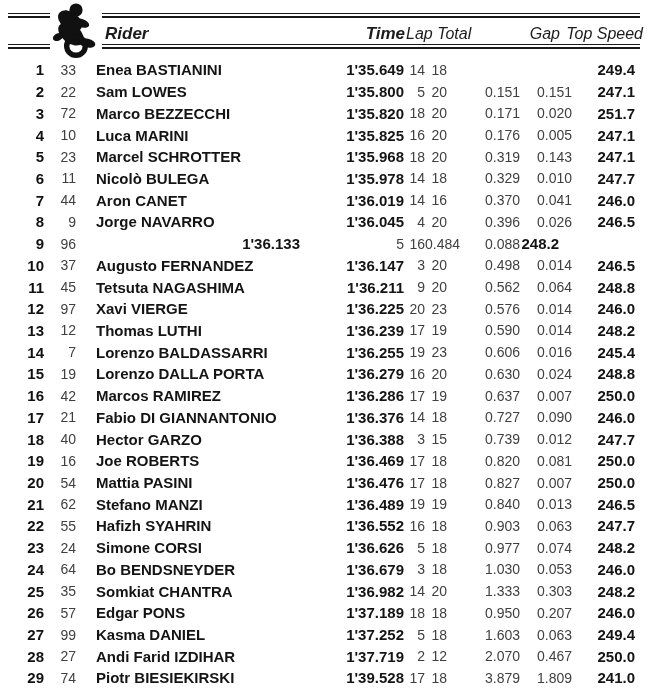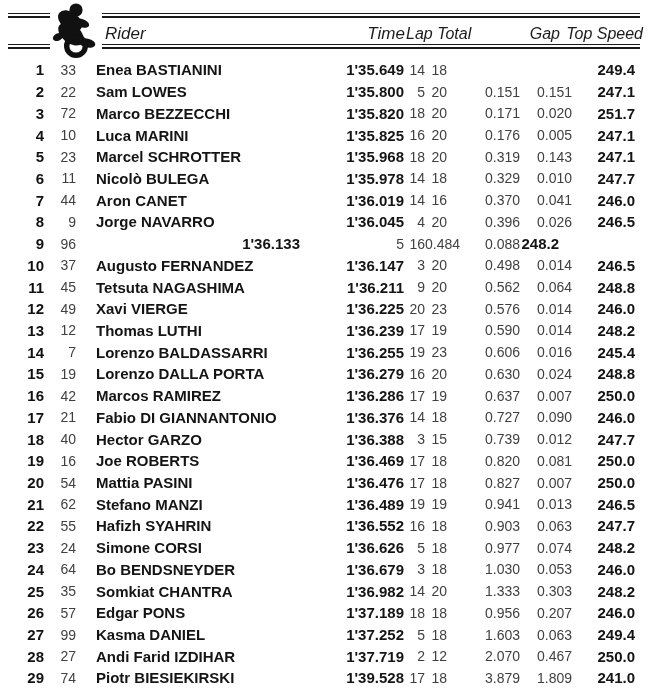--- a/index.html
+++ b/index.html
@@ -47,21 +47,21 @@
     width: 52px; height: 57px;
   }
   .hlabel {
     position: absolute;
     top: 25px;
     font-style: italic;
     font-size: 16px;
     color: #1c1c1c;
     white-space: nowrap;
   }
-  .hlabel.bold { font-weight: normal; font-size: 17px; top: 24px; }
+  .hlabel.bold { font-weight: bold; font-size: 17px; top: 24px; }
   #h-rider  { left: 105px; }
   #h-time   { left: 330px; width: 75px; text-align: right; }
   #h-laptotal { left: 406px; }
   #h-gap    { right: 88px; }
   #h-speed  { right: 5px; }
 
   
   #table-body {
     position: absolute;
     top: 59px; left: 0;
@@ -276,21 +276,21 @@
         <span class="cell c-name">Tetsuta NAGASHIMA</span>
         <span class="cell c-time">1'36.211</span>
         <span class="cell c-lap">9</span>
         <span class="cell c-total">20</span>
         <span class="cell c-gap">0.562</span>
         <span class="cell c-gapprev">0.064</span>
         <span class="cell c-speed">248.8</span>
       </div>
       <div class="row">
         <span class="cell c-pos">12</span>
-        <span class="cell c-num">49</span>
+        <span class="cell c-num">97</span>
         <span class="cell c-name">Xavi VIERGE</span>
         <span class="cell c-time">1'36.225</span>
         <span class="cell c-lap">20</span>
         <span class="cell c-total">23</span>
         <span class="cell c-gap">0.576</span>
         <span class="cell c-gapprev">0.014</span>
         <span class="cell c-speed">246.0</span>
       </div>
       <div class="row">
         <span class="cell c-pos">13</span>
@@ -380,21 +380,21 @@
         <span class="cell c-gapprev">0.007</span>
         <span class="cell c-speed">250.0</span>
       </div>
       <div class="row">
         <span class="cell c-pos">21</span>
         <span class="cell c-num">62</span>
         <span class="cell c-name">Stefano MANZI</span>
         <span class="cell c-time">1'36.489</span>
         <span class="cell c-lap">19</span>
         <span class="cell c-total">19</span>
-        <span class="cell c-gap">0.941</span>
+        <span class="cell c-gap">0.840</span>
         <span class="cell c-gapprev">0.013</span>
         <span class="cell c-speed">246.5</span>
       </div>
       <div class="row">
         <span class="cell c-pos">22</span>
         <span class="cell c-num">55</span>
         <span class="cell c-name">Hafizh SYAHRIN</span>
         <span class="cell c-time">1'36.552</span>
         <span class="cell c-lap">16</span>
         <span class="cell c-total">18</span>
@@ -435,21 +435,21 @@
         <span class="cell c-gapprev">0.303</span>
         <span class="cell c-speed">248.2</span>
       </div>
       <div class="row">
         <span class="cell c-pos">26</span>
         <span class="cell c-num">57</span>
         <span class="cell c-name">Edgar PONS</span>
         <span class="cell c-time">1'37.189</span>
         <span class="cell c-lap">18</span>
         <span class="cell c-total">18</span>
-        <span class="cell c-gap">0.956</span>
+        <span class="cell c-gap">0.950</span>
         <span class="cell c-gapprev">0.207</span>
         <span class="cell c-speed">246.0</span>
       </div>
       <div class="row">
         <span class="cell c-pos">27</span>
         <span class="cell c-num">99</span>
         <span class="cell c-name">Kasma DANIEL</span>
         <span class="cell c-time">1'37.252</span>
         <span class="cell c-lap">5</span>
         <span class="cell c-total">18</span>

